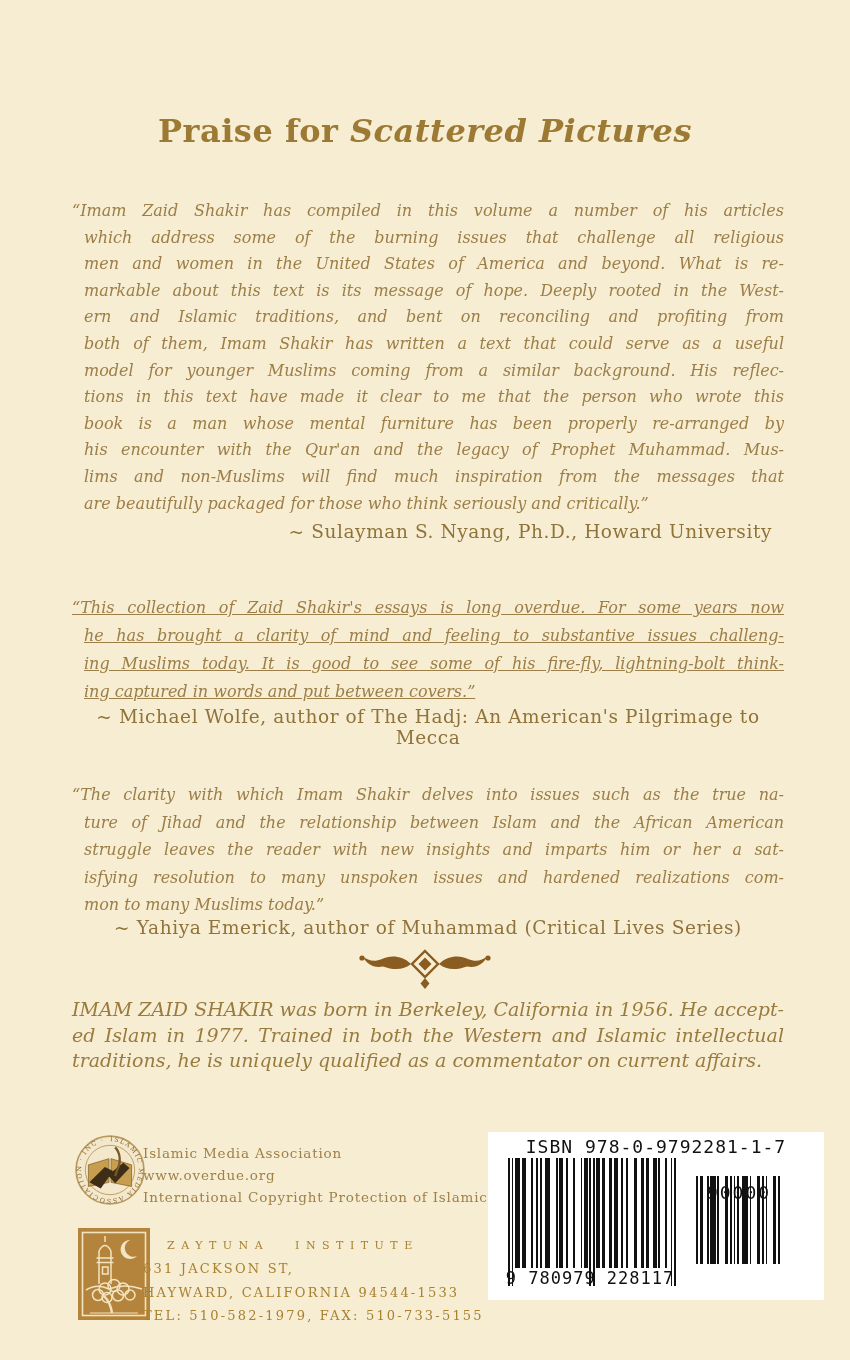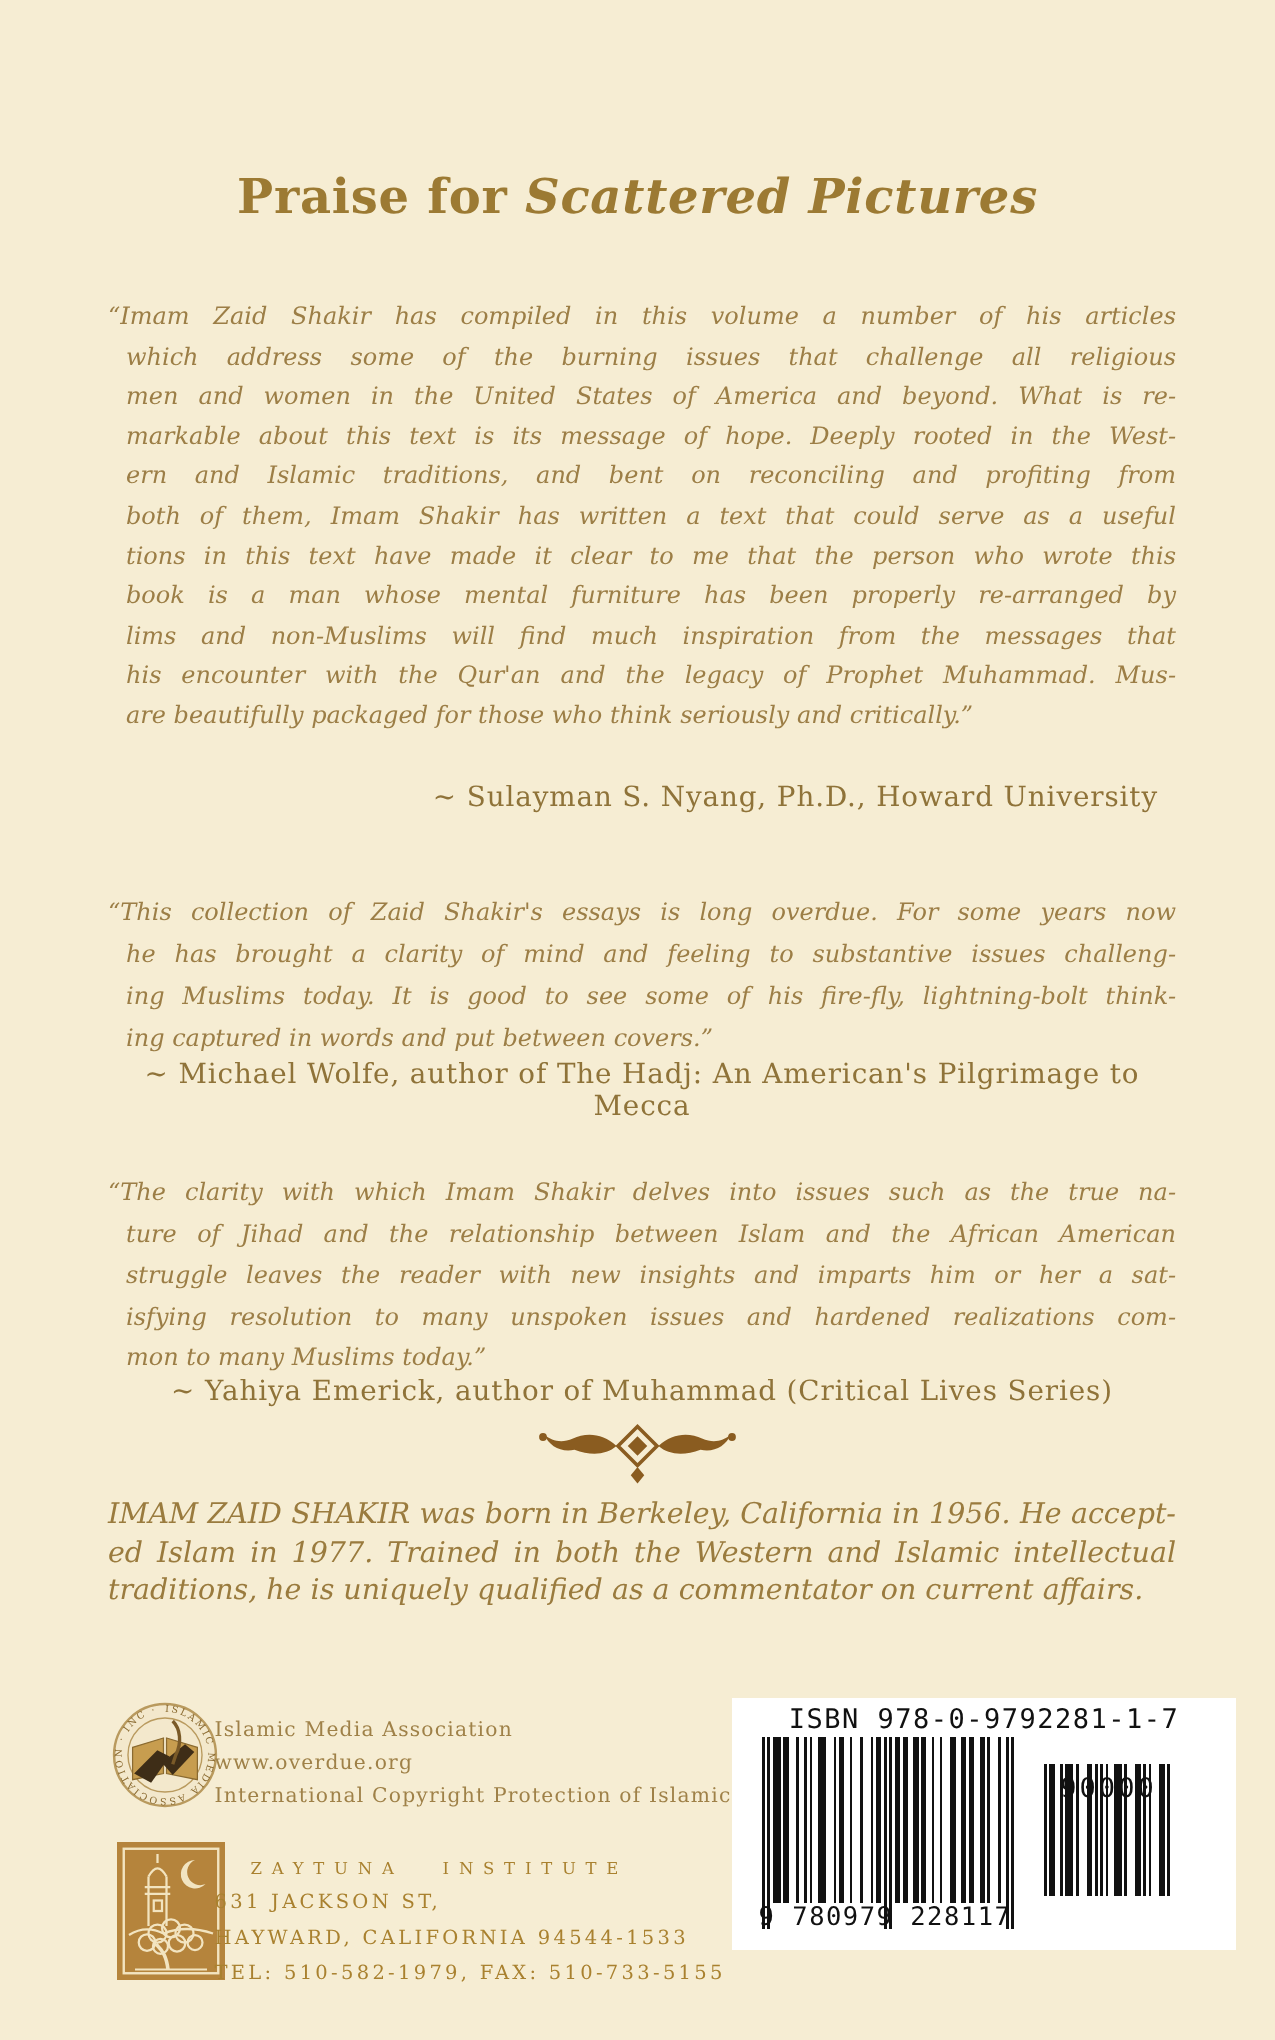--- a/index.html
+++ b/index.html
@@ -25,21 +25,21 @@
     color: #9c7e46;
     font-style: italic;
     font-size: 16px;
     padding-left: 12px;
   }
   .quote .jline:first-child { text-indent: -12px; }
   .jline { text-align: justify; text-align-last: justify; white-space: normal; }
   .jline.last { text-align-last: left; }
 
   #quote-1 { top: 198px; } #quote-1 .jline { line-height: 26.6px; }
-  #quote-2 { top: 594px; } #quote-2 .jline { line-height: 28px; }
+  #quote-2 { top: 594px; } #quote-2 .jline { line-height: 28px; text-decoration: underline; }
   #quote-3 { top: 781px; } #quote-3 .jline { line-height: 27.5px; }
 
   .attribution {
     position: absolute; left: 72px; width: 712px;
     color: #8f7339;
     font-size: 18.5px; letter-spacing: 0.6px;
   }
   #attr-1 { top: 521px; text-align: right; padding-right: 12px; }
   #attr-2 { top: 706px; text-align: center; }
   #attr-3 { top: 917px; text-align: center; }
@@ -85,24 +85,25 @@
 
   <h1 class="page-title"><span>Praise for </span><span class="t-italic">Scattered Pictures</span></h1>
 
   <div class="quote" id="quote-1">
       <div class="jline">“Imam Zaid Shakir has compiled in this volume a number of his articles</div>
       <div class="jline">which address some of the burning issues that challenge all religious</div>
       <div class="jline">men and women in the United States of America and beyond. What is re-</div>
       <div class="jline">markable about this text is its message of hope. Deeply rooted in the West-</div>
       <div class="jline">ern and Islamic traditions, and bent on reconciling and profiting from</div>
       <div class="jline">both of them, Imam Shakir has written a text that could serve as a useful</div>
+      <div class="jline">model for younger Muslims coming from a similar background. His reflec-</div>
       <div class="jline">tions in this text have made it clear to me that the person who wrote this</div>
       <div class="jline">book is a man whose mental furniture has been properly re-arranged by</div>
+      <div class="jline">his encounter with the Qur'an and the legacy of Prophet Muhammad. Mus-</div>
       <div class="jline">lims and non-Muslims will find much inspiration from the messages that</div>
-      <div class="jline">his encounter with the Qur'an and the legacy of Prophet Muhammad. Mus-</div>
       <div class="jline last">are beautifully packaged for those who think seriously and critically.”</div>
     </div>
   <div class="attribution" id="attr-1"><span>~ Sulayman S. Nyang, Ph.D., Howard University</span></div>
 
   <div class="quote" id="quote-2">
       <div class="jline">“This collection of Zaid Shakir's essays is long overdue. For some years now</div>
       <div class="jline">he has brought a clarity of mind and feeling to substantive issues challeng-</div>
       <div class="jline">ing Muslims today. It is good to see some of his fire-fly, lightning-bolt think-</div>
       <div class="jline last">ing captured in words and put between covers.”</div>
     </div>

